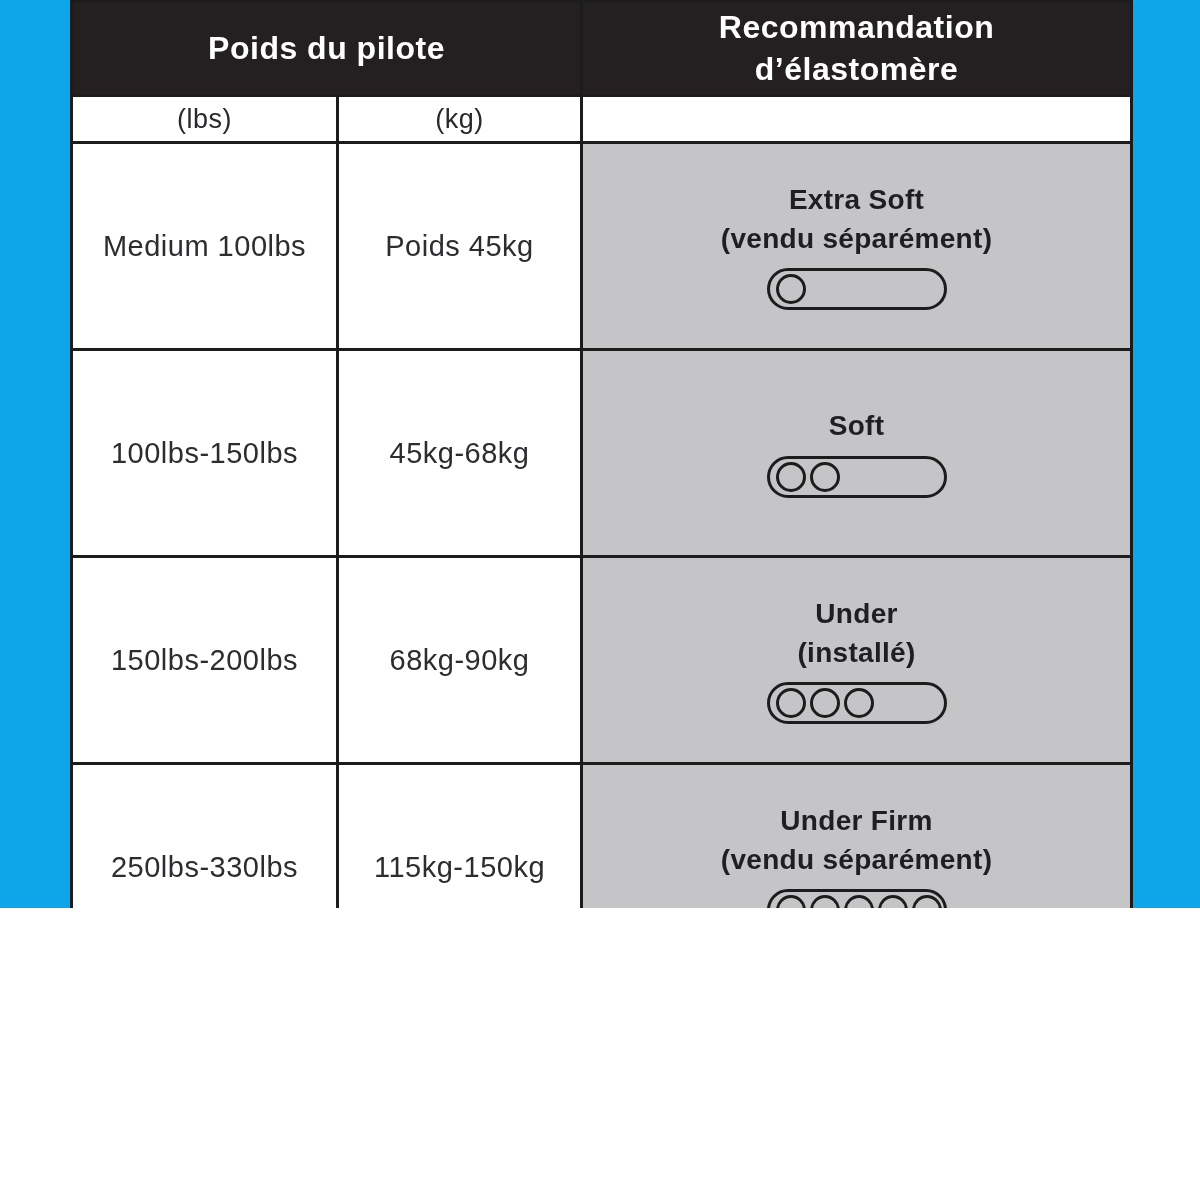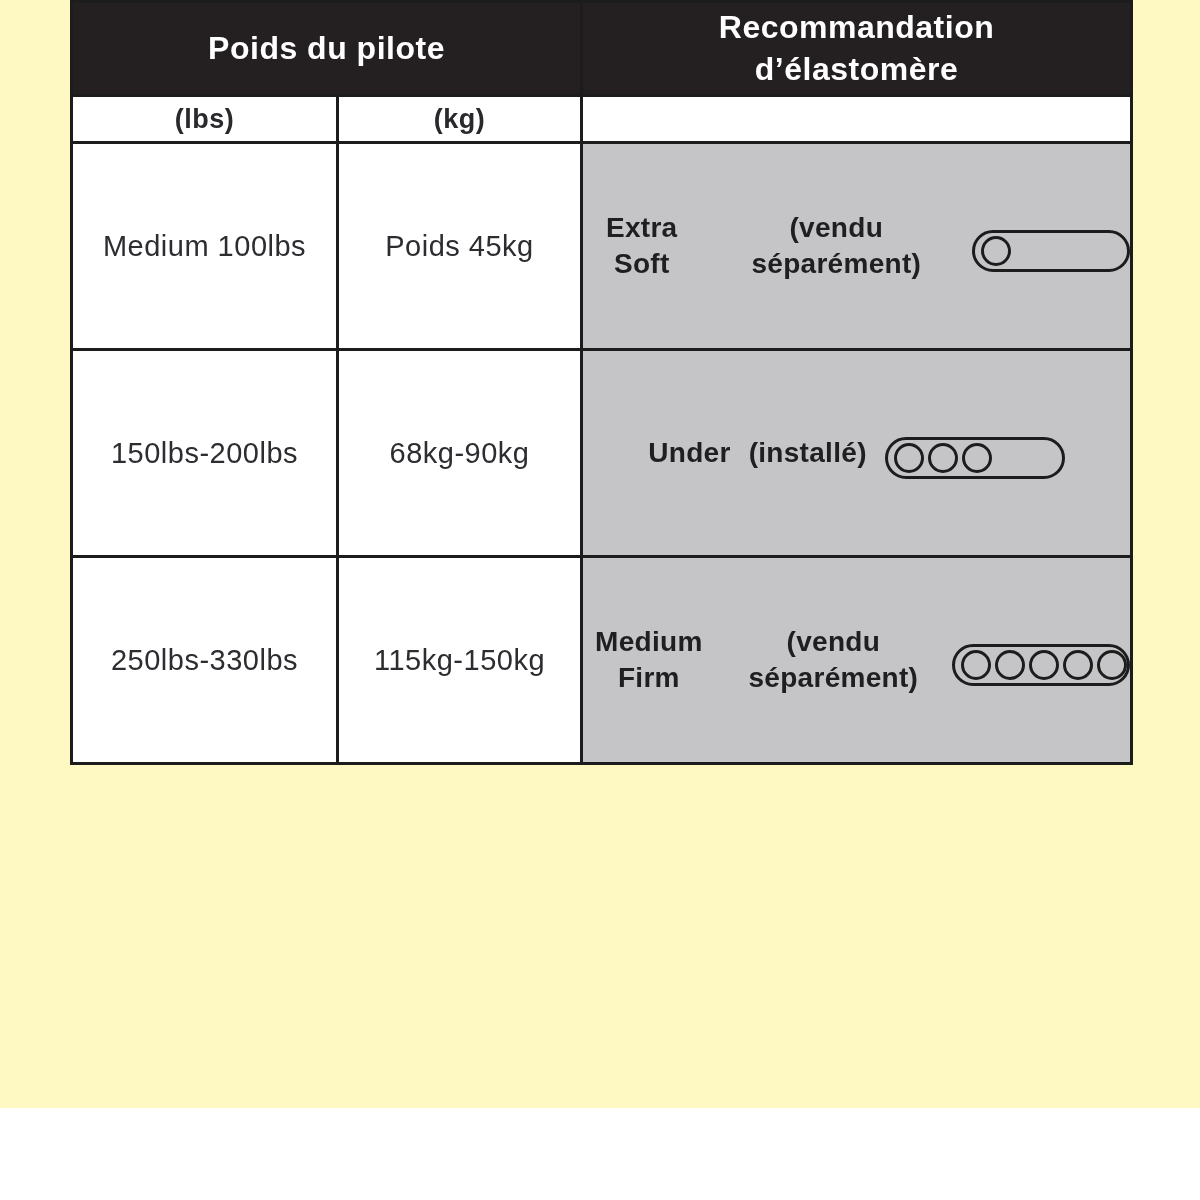--- a/index.html
+++ b/index.html
@@ -4,22 +4,22 @@
 <style>
   html, body {
     margin: 0;
     padding: 0;
     background: #ffffff;
     font-family: "Liberation Sans", sans-serif;
   }
   .page {
     position: relative;
     width: 1200px;
-    height: 1108px;
-    background: #fef9c3;
+    height: 908px;
+    background: #0ea5e9;
     overflow: hidden;
   }
   .table-wrap {
     position: absolute;
     left: 70px;
     top: 0;
   }
   table.spec-table {
     border-collapse: collapse;
     table-layout: fixed;
@@ -40,43 +40,43 @@
     color: #ffffff;
     font-weight: bold;
     font-size: 32px;
     height: 94px;
     line-height: 1.3;
     white-space: pre-line;
     letter-spacing: 0.5px;
   }
   tr.subheader-row td {
     height: 47px;
-    font-weight: bold;
+    font-weight: normal;
     font-size: 27px;
     color: #29282c;
     background: #ffffff;
     letter-spacing: 0.5px;
     text-align: center;
   }
   tr.data-row td {
     height: 207px;
     font-size: 29px;
     color: #2d2c30;
     background: #ffffff;
     letter-spacing: 0.5px;
   }
   tr.data-row td.rec-cell {
     background: #c5c5c7;
   }
   .rec-inner {
     display: flex;
-    flex-direction: row;
+    flex-direction: column;
     align-items: center;
     justify-content: center;
-    gap: 18px;
+    gap: 2px;
   }
   .rec-label, .rec-sublabel {
     font-weight: bold;
     font-size: 28px;
     color: #1f1e21;
     line-height: 1.3;
     letter-spacing: 0.3px;
   }
   .rec-sublabel:empty { display: none; }
   .pill {
@@ -132,20 +132,34 @@
           <div class="rec-inner">
             <div class="rec-label">Extra Soft</div>
             <div class="rec-sublabel">(vendu séparément)</div>
             <div class="pill">
                   <div class="circle"></div>
                 </div>
           </div>
         </td>
       </tr>
 
+      <tr class="data-row">
+        <td>100lbs-150lbs</td>
+        <td>45kg-68kg</td>
+        <td class="rec-cell">
+          <div class="rec-inner">
+            <div class="rec-label">Soft</div>
+
+            <div class="pill">
+                  <div class="circle"></div>
+                  <div class="circle"></div>
+                </div>
+          </div>
+        </td>
+      </tr>
 
       <tr class="data-row">
         <td>150lbs-200lbs</td>
         <td>68kg-90kg</td>
         <td class="rec-cell">
           <div class="rec-inner">
             <div class="rec-label">Under</div>
             <div class="rec-sublabel">(installé)</div>
             <div class="pill">
                   <div class="circle"></div>
@@ -155,21 +169,21 @@
           </div>
         </td>
       </tr>
 
 
       <tr class="data-row">
         <td>250lbs-330lbs</td>
         <td>115kg-150kg</td>
         <td class="rec-cell">
           <div class="rec-inner">
-            <div class="rec-label">Medium Firm</div>
+            <div class="rec-label">Under Firm</div>
             <div class="rec-sublabel">(vendu séparément)</div>
             <div class="pill">
                   <div class="circle"></div>
                   <div class="circle"></div>
                   <div class="circle"></div>
                   <div class="circle"></div>
                   <div class="circle"></div>
                 </div>
           </div>
         </td>

